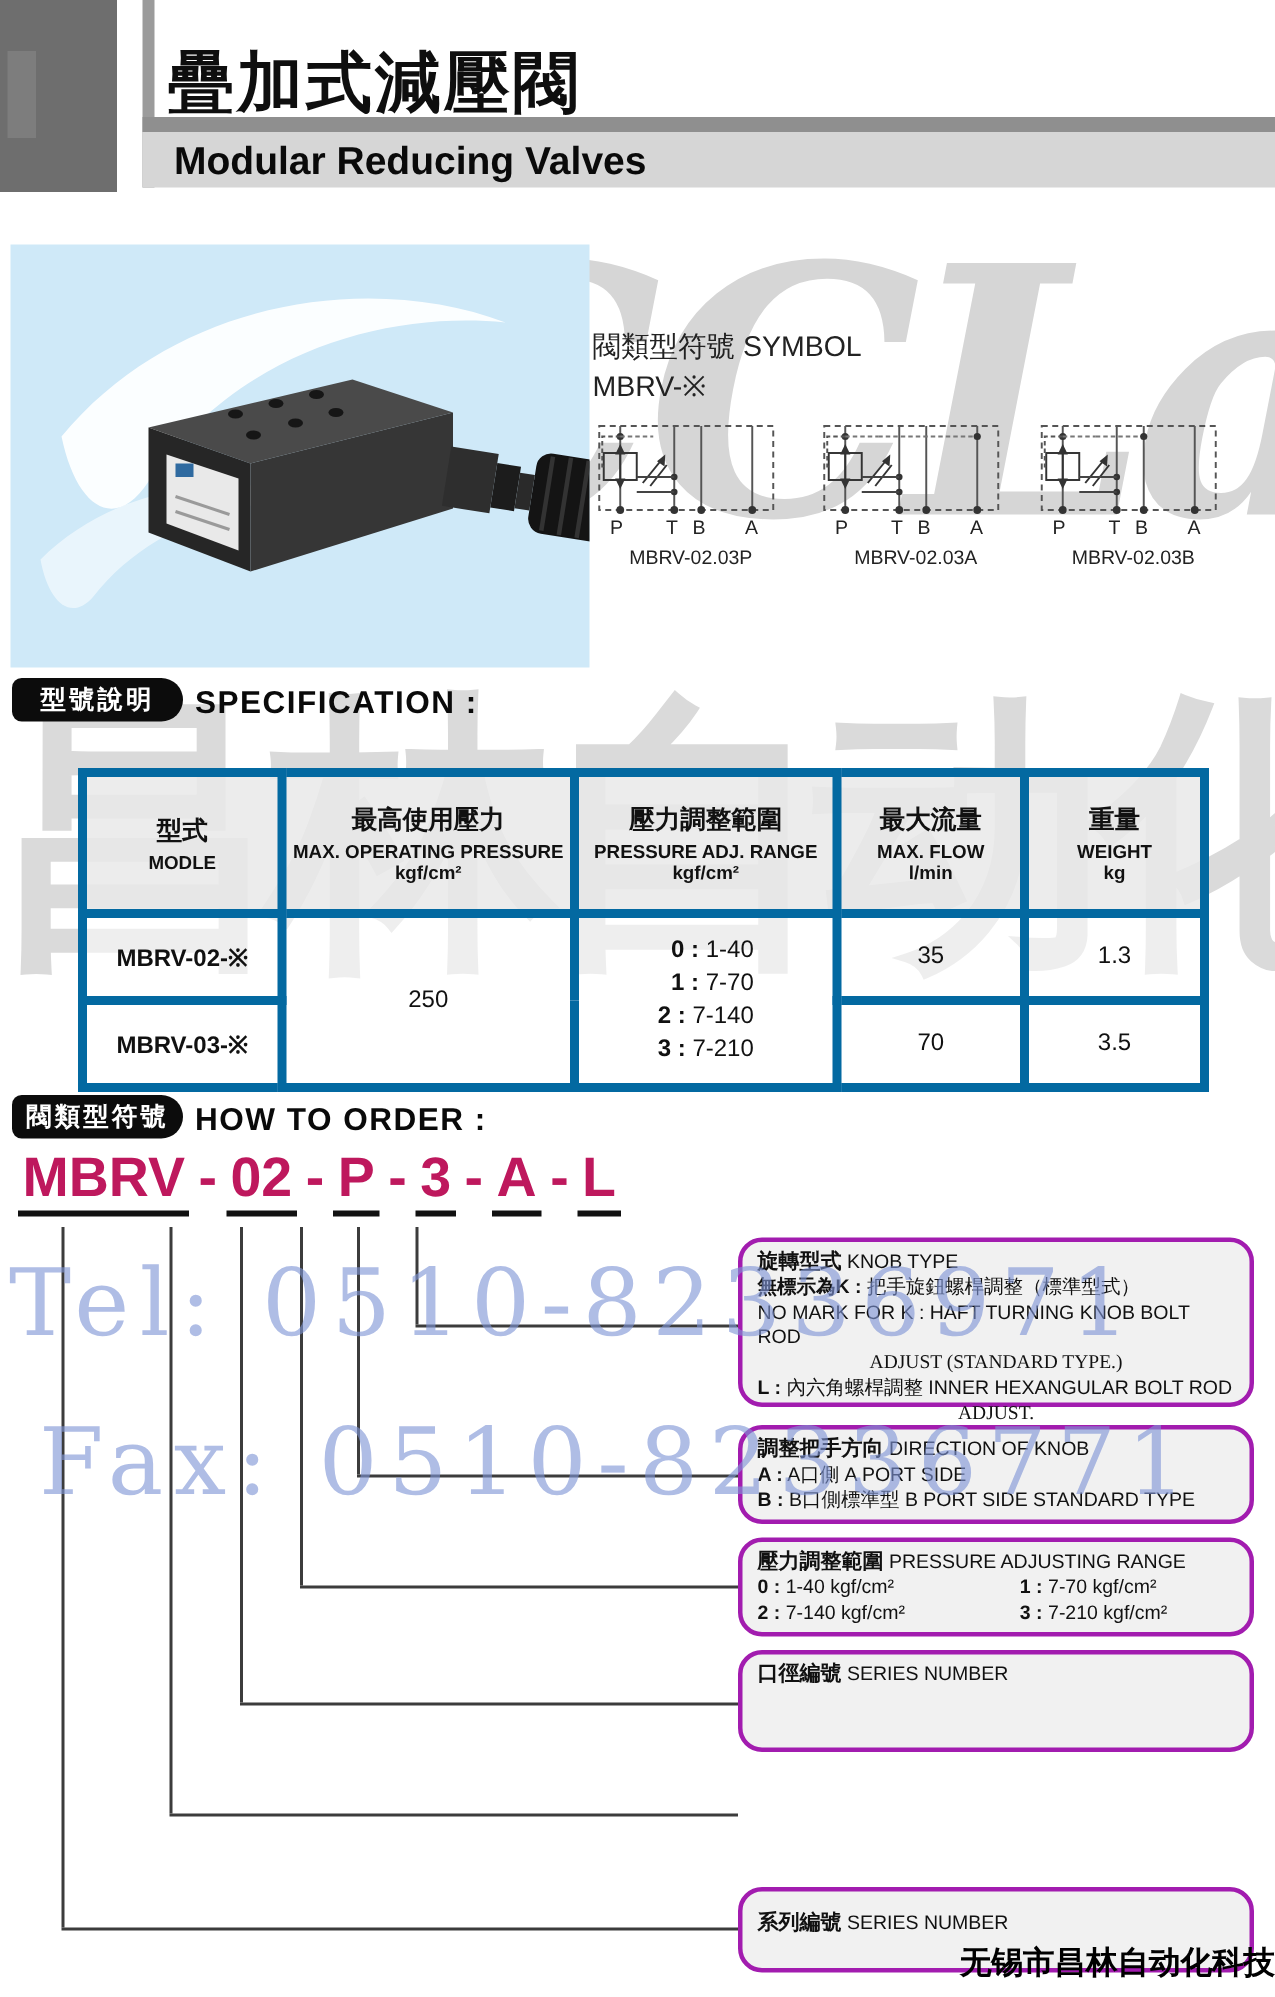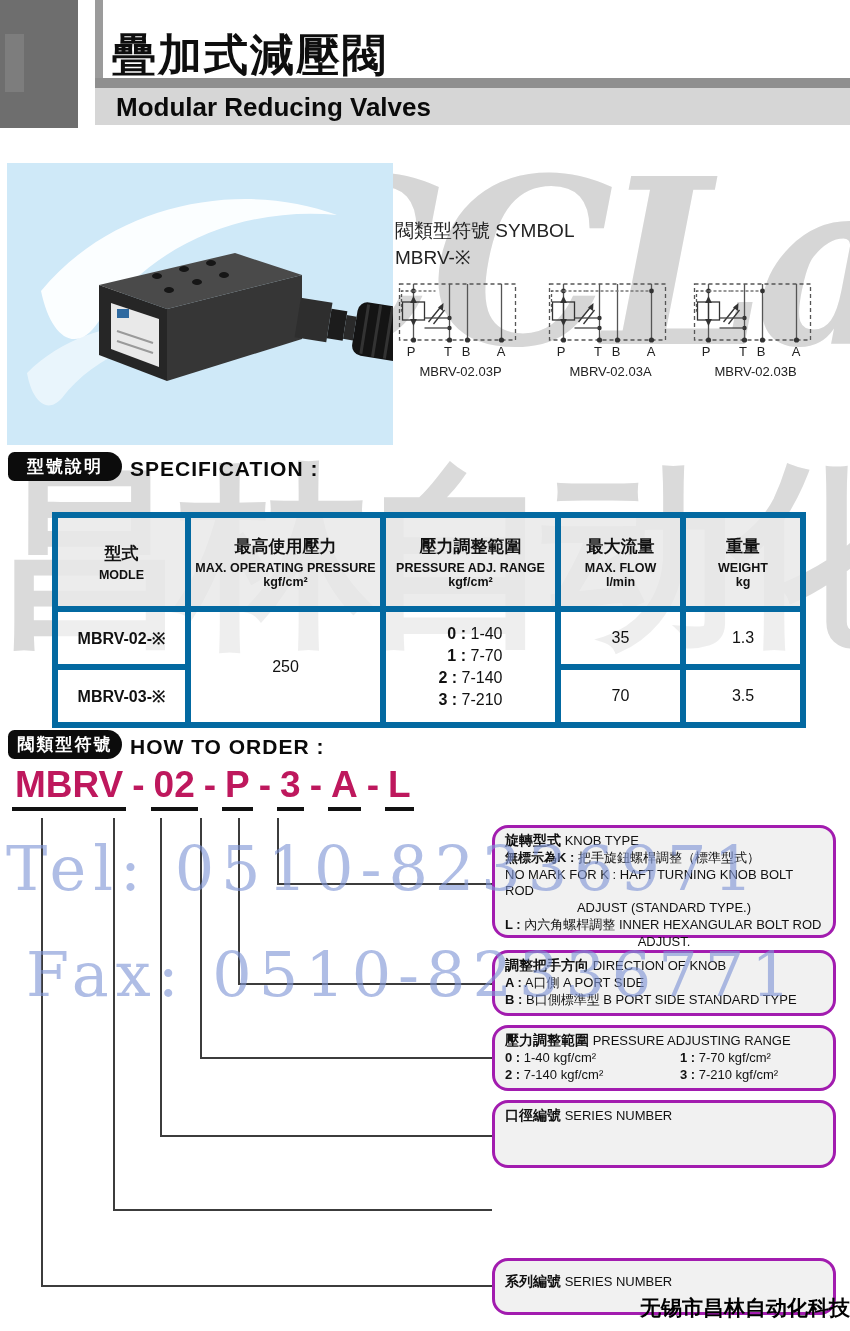--- a/index.html
+++ b/index.html
@@ -54,21 +54,21 @@
   .code .seg{display:inline-block;border-bottom:4px solid #111;padding:0 3px 1px 3px;margin:0 2px;}
   .code .sep{display:inline-block;margin:0 4px;}
   .vline,.hline{position:absolute;z-index:2;}
   .vline{border-left:2px solid #3c3c3c;width:0;}
   .hline{border-top:2px solid #3c3c3c;height:0;}
   .obox{position:absolute;left:492px;width:344px;z-index:3;background:#f1f1f1;border:3px solid #a21caf;
         border-radius:16px;box-sizing:border-box;padding:4px 10px;font-size:13px;line-height:16px;color:#111;}
   .obox .ttl b{font-size:14px;}
   .obox b{font-weight:bold;}
   .obox .cline{margin-top:1px;}
-  .obox .center{text-align:center;}
+  .obox .center{text-align:center;font-family:Liberation Serif, serif;}
   .grid2{display:grid;grid-template-columns:55% 45%;}
   
   .footer-co{position:absolute;left:612px;top:1294px;width:238px;z-index:7;text-align:right;
              font-size:21px;font-weight:bold;color:#000;}
 </style>
 </head>
 <body>
 
 <div class="page">
 

